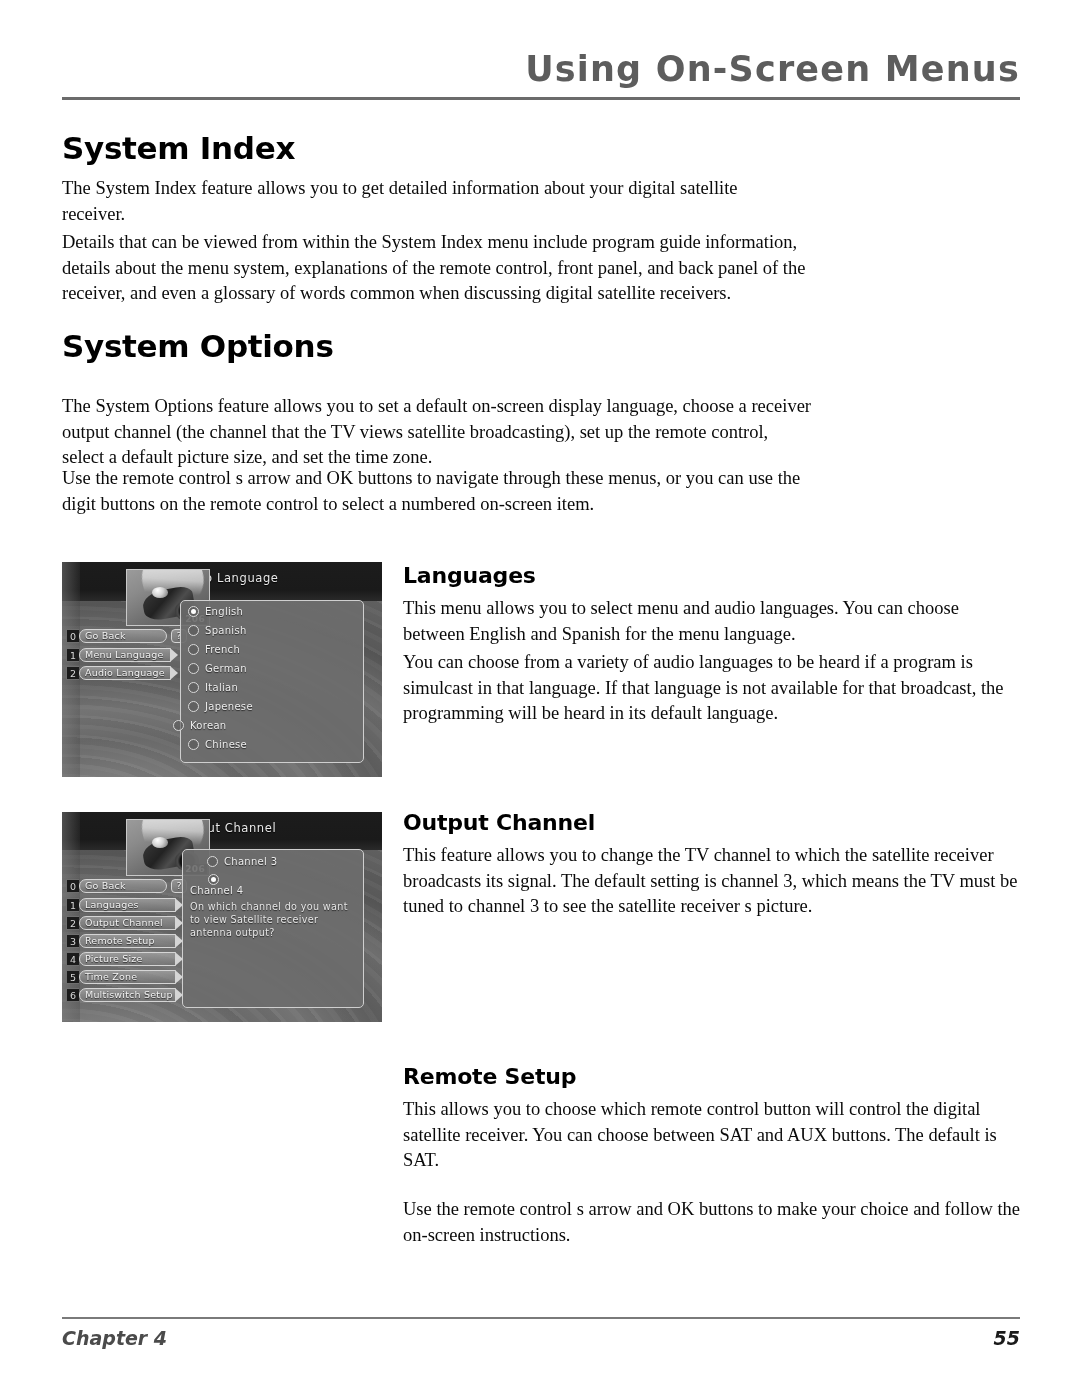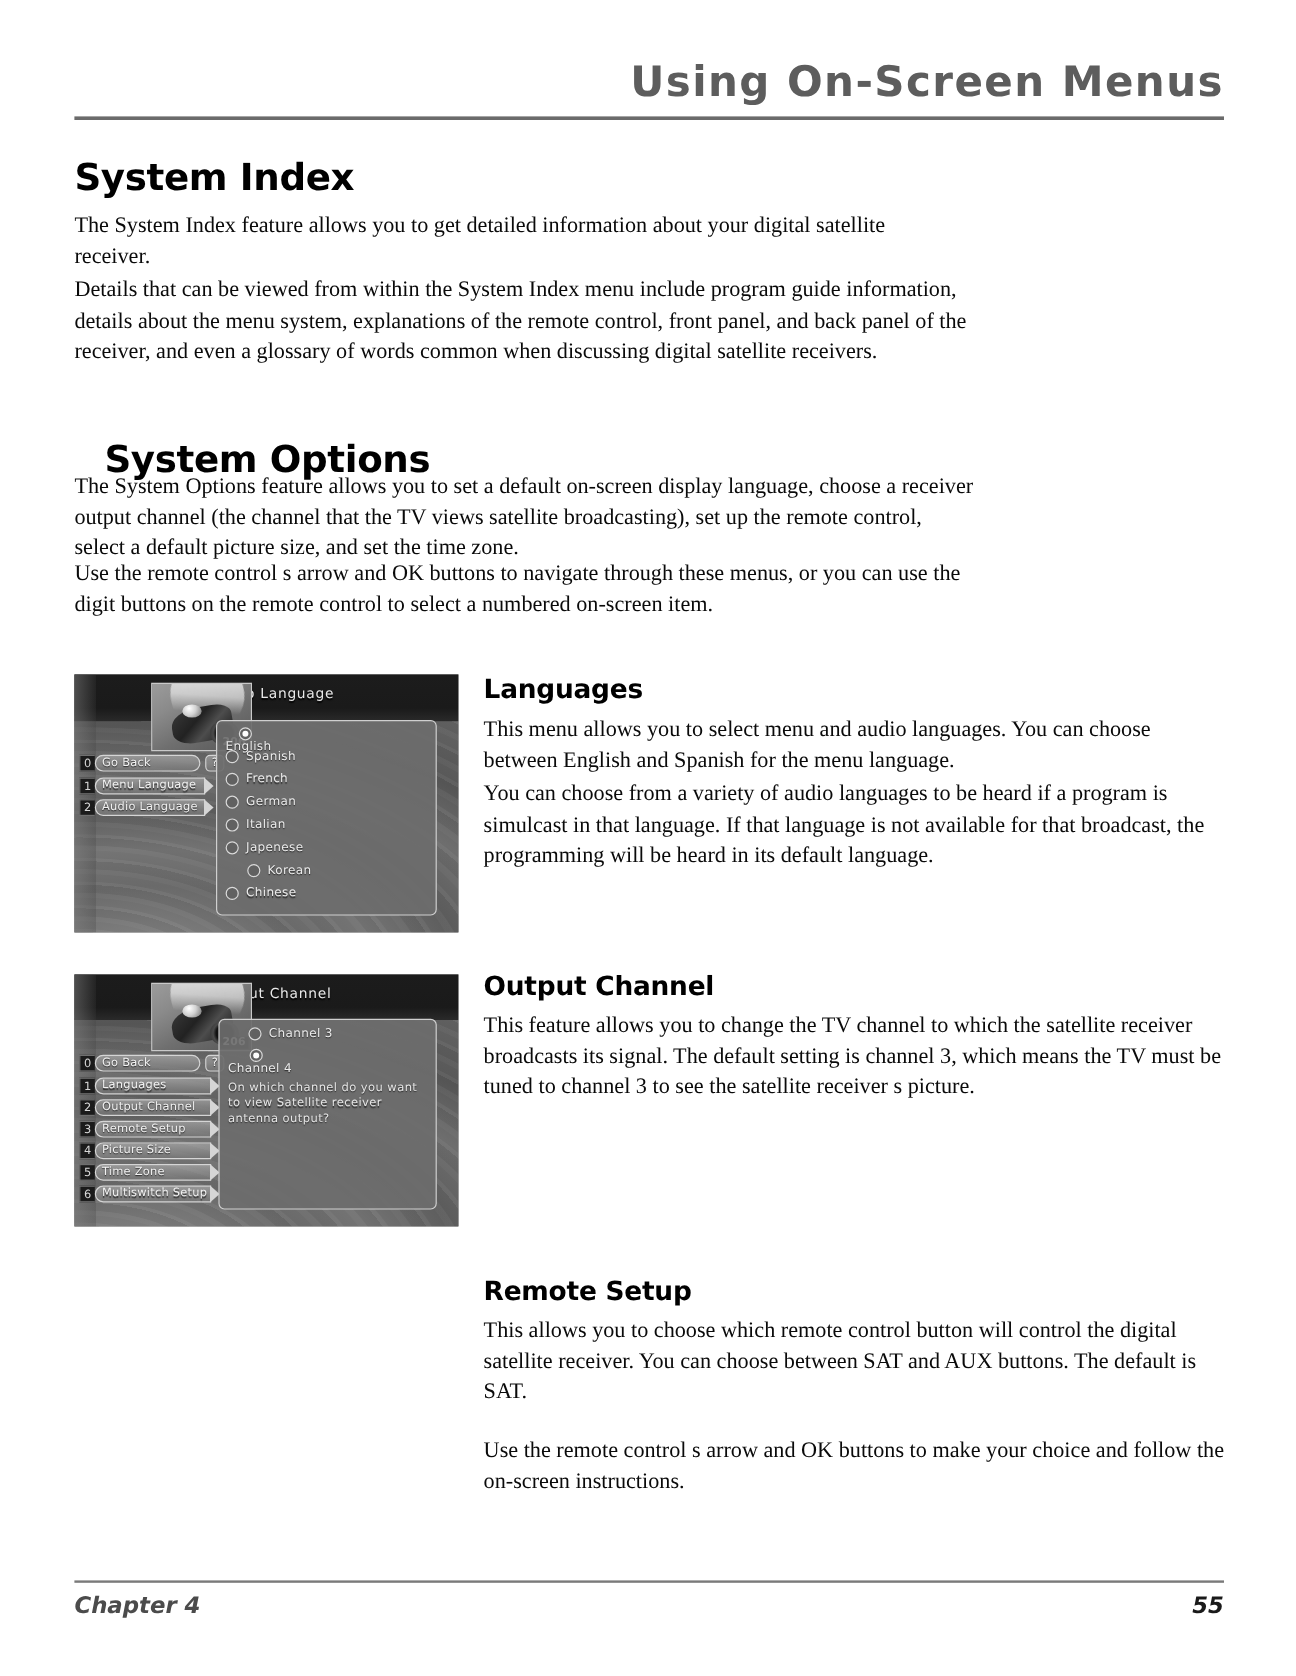--- a/index.html
+++ b/index.html
@@ -335,21 +335,21 @@
     <span class="runhead-title">Using On-Screen Menus</span>
   </div>
   <div class="runhead-rule"></div>
 
   <h1 class="sec" style="left:62px; top:133px;">System Index</h1>
 
   <p class="body" style="left:62px; top:176px; width:716px;">The System Index feature allows you to get detailed information about your digital satellite receiver.</p>
 
   <p class="body" style="left:62px; top:230px; width:762px;">Details that can be viewed from within the System Index menu include program guide information, details about the menu system, explanations of the remote control, front panel, and back panel of the receiver, and even a glossary of words common when discussing digital satellite receivers.</p>
 
-  <h1 class="sec" style="left:62px; top:368px;margin-left:25px;">System Options</h1>
+  <h1 class="sec" style="left:62px; top:331px;">System Options</h1>
 
   <p class="body" style="left:62px; top:394px; width:752px;">The System Options feature allows you to set a default on-screen display language, choose a receiver output channel (the channel that the TV views satellite broadcasting), set up the remote control, select a default picture size, and set the time zone.</p>
 
   <p class="body" style="left:62px; top:466px; width:762px;">Use the remote control s arrow and OK buttons to navigate through these menus, or you can use the digit buttons on the remote control to select a numbered on-screen item.</p>
 
   <div class="tvfig" id="fig1" style="left:62px; top:562px; width:320px; height:215px;">
     <div class="swirl"></div>
     <div class="topbar"></div>
     <div class="leftstrip"></div>
 
@@ -375,21 +375,21 @@
       <div class="mlabel arrow" style="width:92px;">Menu Language</div>
     </div>
     <div class="mrow" style="left:4px; top:104px;">
       <div class="mnum">2</div>
       <div class="mlabel arrow" style="width:92px;">Audio Language</div>
     </div>
 
     <div class="opanel" style="left:118px; top:38px; width:184px; height:163px;">
     </div>
 
-    <div class="oitem" style="left:126px; top:44px;flex-direction:column;">
+    <div class="oitem" style="left:126px; top:44px;">
       <span class="radio on"></span>
       <span>English</span>
     </div>
     <div class="oitem" style="left:126px; top:63px;">
       <span class="radio"></span>
       <span>Spanish</span>
     </div>
     <div class="oitem" style="left:126px; top:82px;">
       <span class="radio"></span>
       <span>French</span>
@@ -399,21 +399,21 @@
       <span>German</span>
     </div>
     <div class="oitem" style="left:126px; top:120px;">
       <span class="radio"></span>
       <span>Italian</span>
     </div>
     <div class="oitem" style="left:126px; top:139px;">
       <span class="radio"></span>
       <span>Japenese</span>
     </div>
-    <div class="oitem" style="left:144px; top:158px;">
+    <div class="oitem" style="left:111px; top:158px;">
       <span class="radio"></span>
       <span>Korean</span>
     </div>
     <div class="oitem" style="left:126px; top:177px;">
       <span class="radio"></span>
       <span>Chinese</span>
     </div>
   </div>
 
   <h2 class="sub" style="left:403px; top:565px;">Languages</h2>

